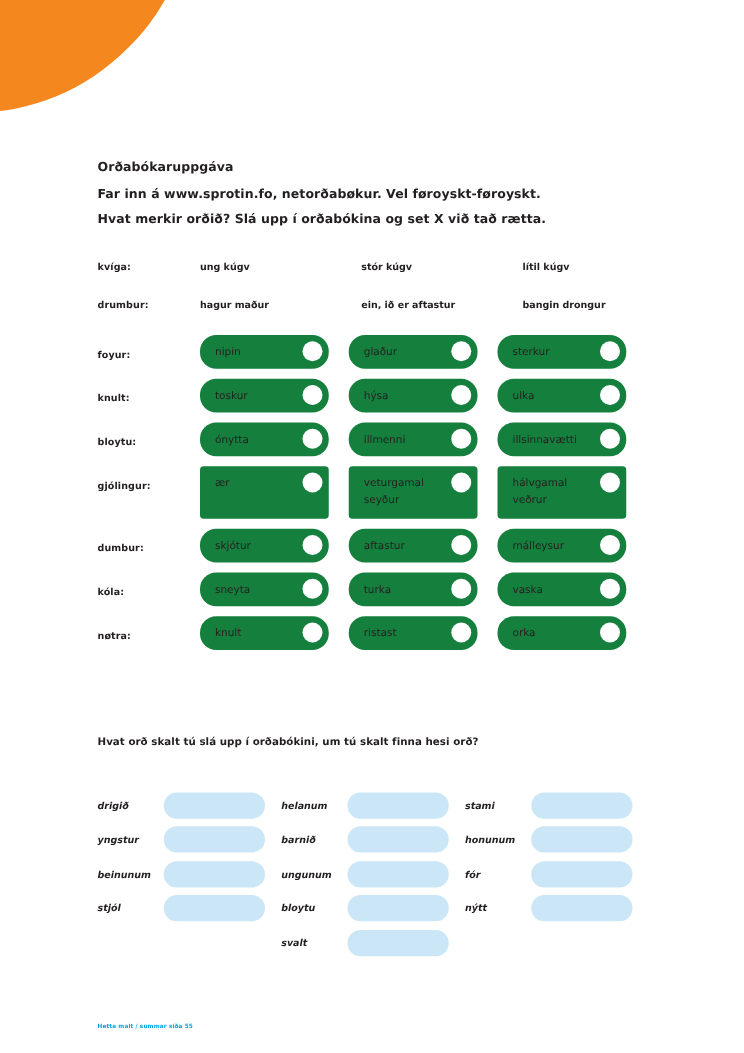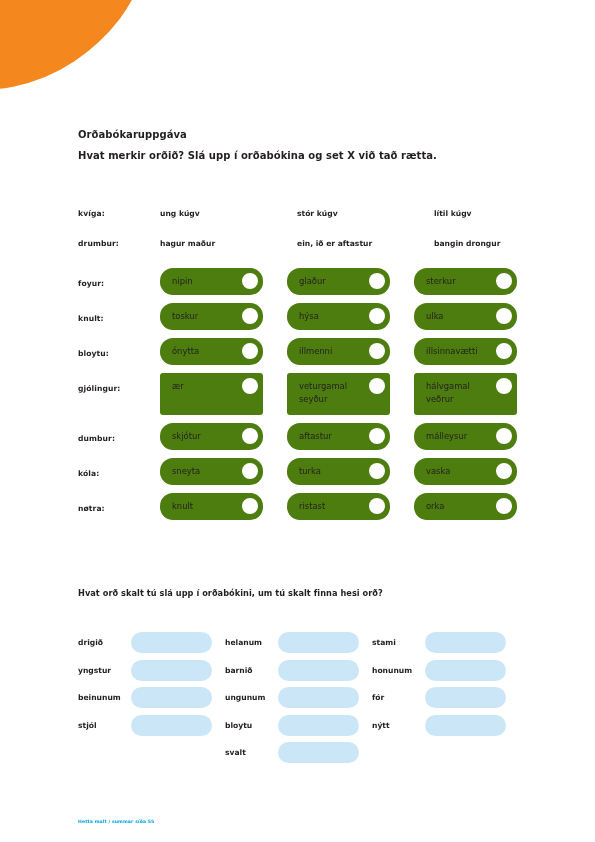--- a/index.html
+++ b/index.html
@@ -69,37 +69,37 @@
     flex: 0 0 82px;
     font-weight: bold;
     font-size: 7.6px;
     padding-top: 11px;
     color: #231f20;
     letter-spacing: 0.1px;
   }
   .choice-row.plain .row-label { padding-top: 1px; }
   .opts {
     display: flex;
-    gap: 24px;
+    gap: 16px;
     justify-content: center;
   }
   .opt-plain {
     width: 113px;
     flex: 0 0 113px;
     font-weight: bold;
     font-size: 7.6px;
     padding-top: 1px;
     color: #231f20;
   }
   .pill {
     position: relative;
     width: 103px;
     flex: 0 0 103px;
     min-height: 26px;
-    background: #4d7c0f;
+    background: #15803d;
     border-radius: 13px;
     padding: 7px 26px 7px 12px;
     box-sizing: border-box;
     font-size: 8.4px;
     line-height: 1.55;
     color: #231f20;
     font-family: "DejaVu Sans", sans-serif;
   }
   .pill.tall { min-height: 42px; border-radius: 3px; }
   .pill .checkbox {
@@ -123,23 +123,24 @@
     letter-spacing: 0.05px;
   }
   #wordlist {
     position: absolute;
     left: 78px;
     top: 632px;
     width: 450px;
   }
   .wl-row {
     display: flex;
-    align-items: flex-start;
+    align-items: center;
     height: 24px;
     margin-bottom: 3.5px;
+    font-style: italic;
   }
   .wl-cell {
     display: flex;
     align-items: center;
     width: 147px;
     flex: 0 0 147px;
   }
   .wl-word {
     width: 53px;
     flex: 0 0 53px;
@@ -170,20 +171,21 @@
 </head>
 <body>
 
 <div id="header-badge">
   <div id="header-badge-inner"></div>
 
 </div>
 
 <div id="intro">
   <div class="intro-line">Orðabókaruppgáva</div>
+  <div class="intro-line">Far inn á www.sprotin.fo, netorðabøkur. Vel føroyskt-føroyskt.</div>
   <div class="intro-line">Hvat merkir orðið? Slá upp í orðabókina og set X við tað rætta.</div>
 </div>
 
 <div id="choice-table">
     <div class="choice-row plain">
       <div class="row-label">kvíga:</div>
       <div class="opts">
         <div class="opt-plain">ung kúgv</div>
         <div class="opt-plain">stór kúgv</div>
         <div class="opt-plain">lítil kúgv</div>

